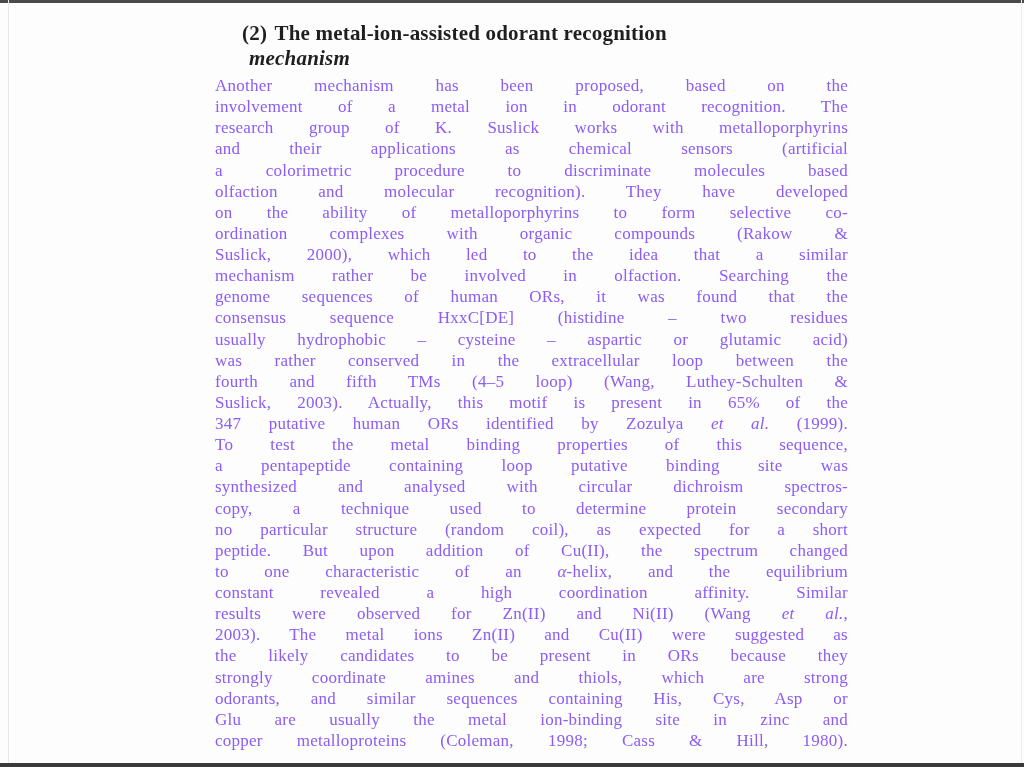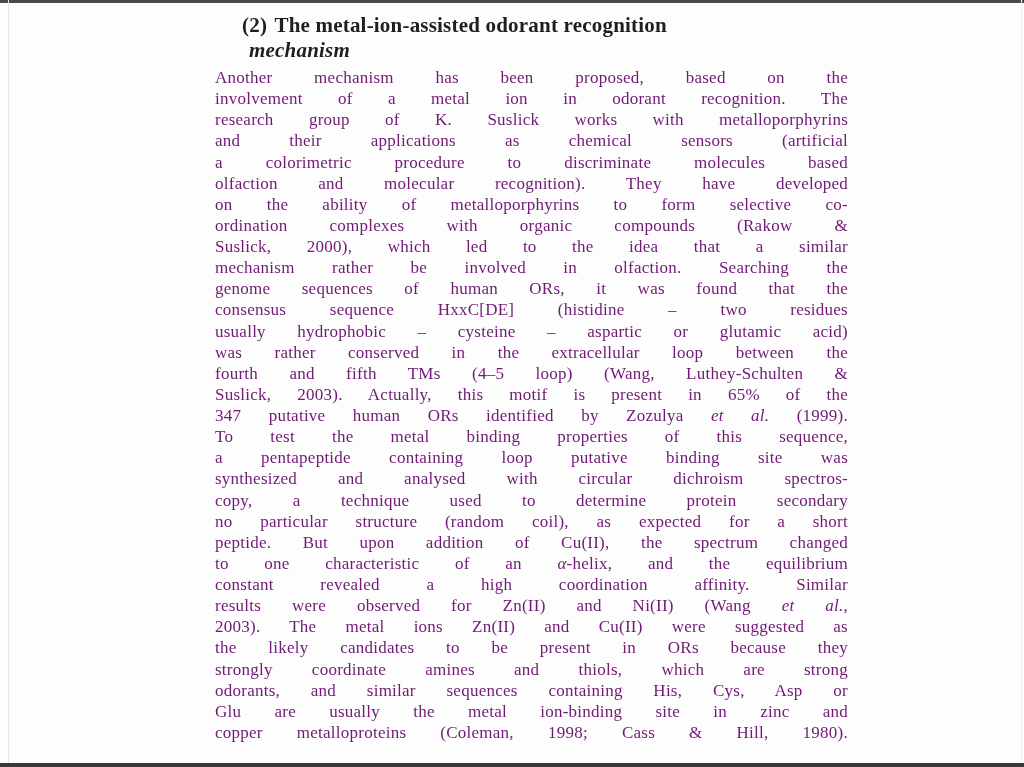--- a/index.html
+++ b/index.html
@@ -23,38 +23,38 @@
   }
   .edge-right{
     position:absolute;right:2px;top:0;width:1px;height:767px;
     background:#ededed;
   }
   .column{
     position:absolute;left:215px;top:13px;width:633px;
     color:#2a2a2a;
   }
   h2.heading{
-    margin:0 0 4px 27px;
+    margin:8px 0 4px 27px;
     font-size:21px;line-height:25px;
     font-weight:bold;letter-spacing:0.2px;
     color:#1f1f1f;
   }
   h2.heading .h-line{display:block;}
   h2.heading .h-line2{padding-left:7px;font-style:italic;}
   h2.heading .h-num{margin-right:0.35em;}
   .body-text{font-size:17px;}
   .tline{
     display:block;
     line-height:21.12px;
     letter-spacing:0.25px;
     text-align:justify;
     text-align-last:justify;
     -moz-text-align-last:justify;
     white-space:normal;
-    color:#701a75;
+    color:#8b5cf6;
   }
   .tline i{}
 </style>
 </head>
 <body>
 
 <div class="edge-top"></div>
 <div class="edge-left"></div>
 <div class="edge-right"></div>
 

